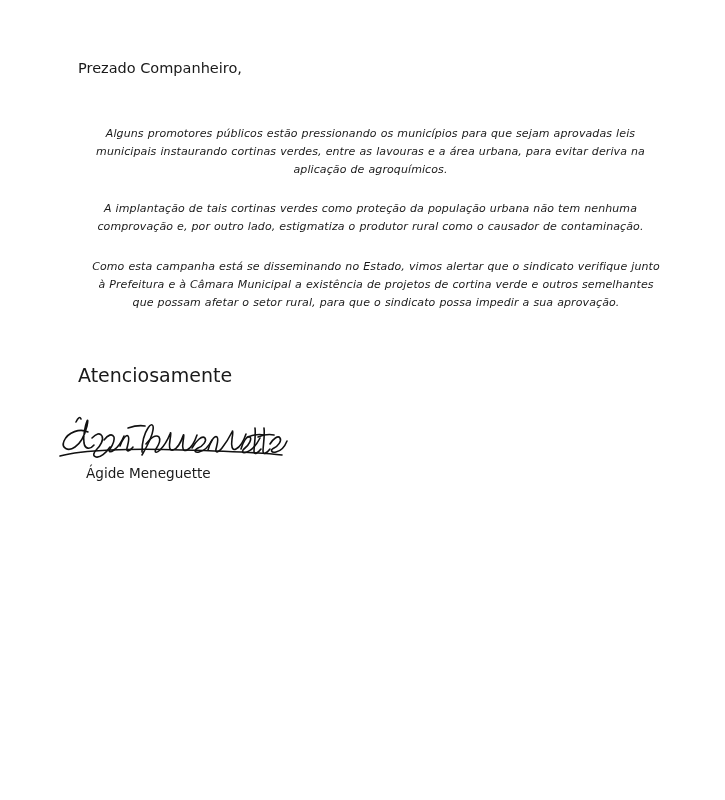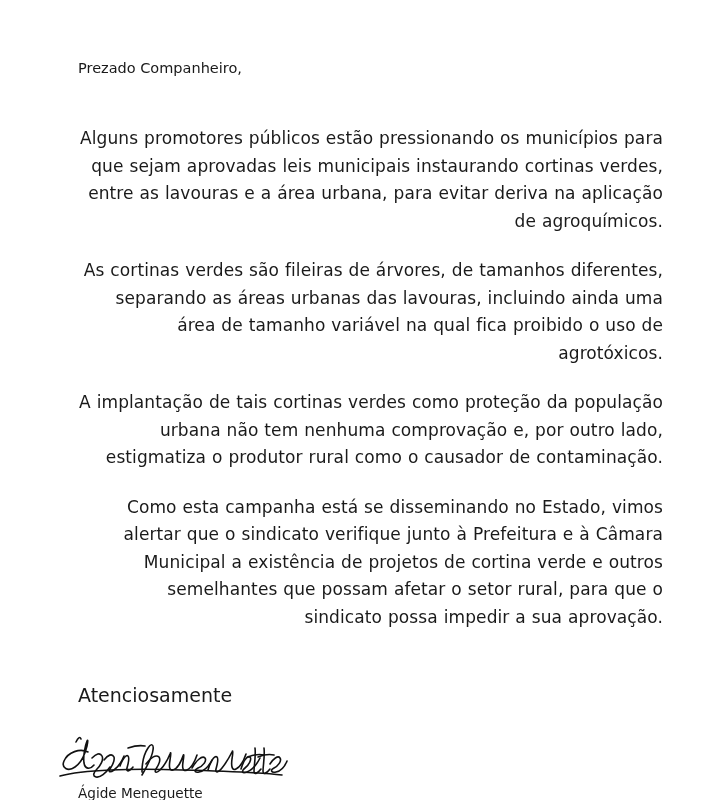--- a/index.html
+++ b/index.html
@@ -24,26 +24,27 @@
   .salutation {
     font-size: 14.5px;
     line-height: 1.45;
     margin: 0 0 0 0;
     padding-top: 6px;
   }
   .body-block {
     margin-top: 46px;
   }
   p.para {
-    font-size: 17px;
+    font-size: 11px;
     line-height: 1.62;
     margin: 0 0 22px 0;
-    text-align: right;
+    text-align: center;
     letter-spacing: 0.1px;
     word-spacing: 0.4px;
+    font-style: italic;
   }
   p.para.tight {
     margin-bottom: 0;
     margin-left: 11px;
   }
   .closing {
     font-size: 19px;
     margin-top: 52px;
     margin-bottom: 0;
   }
@@ -58,40 +59,40 @@
     margin-top: 2px;
   }
   .signer {
     font-size: 13.6px;
     line-height: 1.45;
     margin: 0;
     padding-left: 0;
   }
   .signer-name {
     display: block;
+    margin-left: 8px;
   }
   .signer-title {
     display: block;
   }
   .sig-name-wrap {
     position: absolute;
     left: 0;
     top: 56px;
   }
 </style>
 </head>
 <body>
 
 <div class="page">
 
   <p class="salutation">Prezado Companheiro,</p>
 
   <div class="body-block">
     <p class="para">Alguns promotores públicos estão pressionando os municípios para que sejam aprovadas leis municipais instaurando cortinas verdes, entre as lavouras e a área urbana, para evitar deriva na aplicação de agroquímicos.</p>
-    <p class="para">As cortinas verdes são fileiras de árvores, de tamanhos diferentes, separando as áreas urbanas das lavouras, incluindo ainda uma área de tamanho variável na qual fica proibido o uso de agrotóxicos.</p>
     <p class="para">A implantação de tais cortinas verdes como proteção da população urbana não tem nenhuma comprovação e, por outro lado, estigmatiza o produtor rural como o causador de contaminação.</p>
     <p class="para tight">Como esta campanha está se disseminando no Estado, vimos alertar que o sindicato verifique junto à Prefeitura e à Câmara Municipal a existência de projetos de cortina verde e outros semelhantes que possam afetar o setor rural, para que o sindicato possa impedir a sua aprovação.</p>
   </div>
 
   <p class="closing">Atenciosamente</p>
 
   <div class="signature-area">
     <svg class="signature-svg" width="300" height="60" viewBox="0 0 300 60">
       <g fill="none" stroke="#111111" stroke-width="1.6" stroke-linecap="round" stroke-linejoin="round">
         <path d="M34 14 C36 10, 38 8, 39 11"></path>

